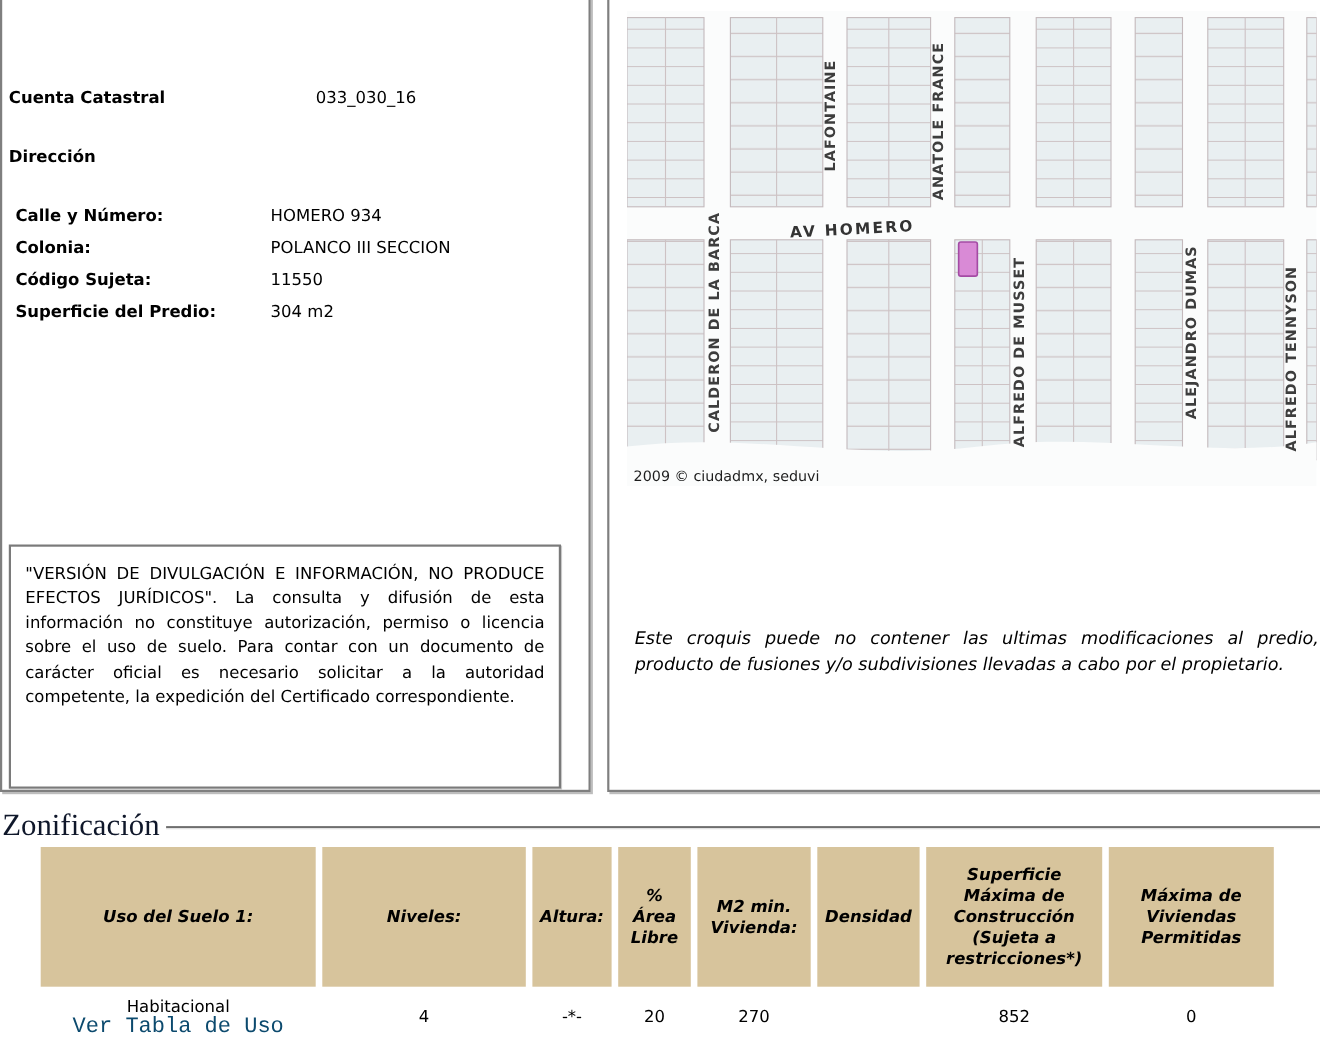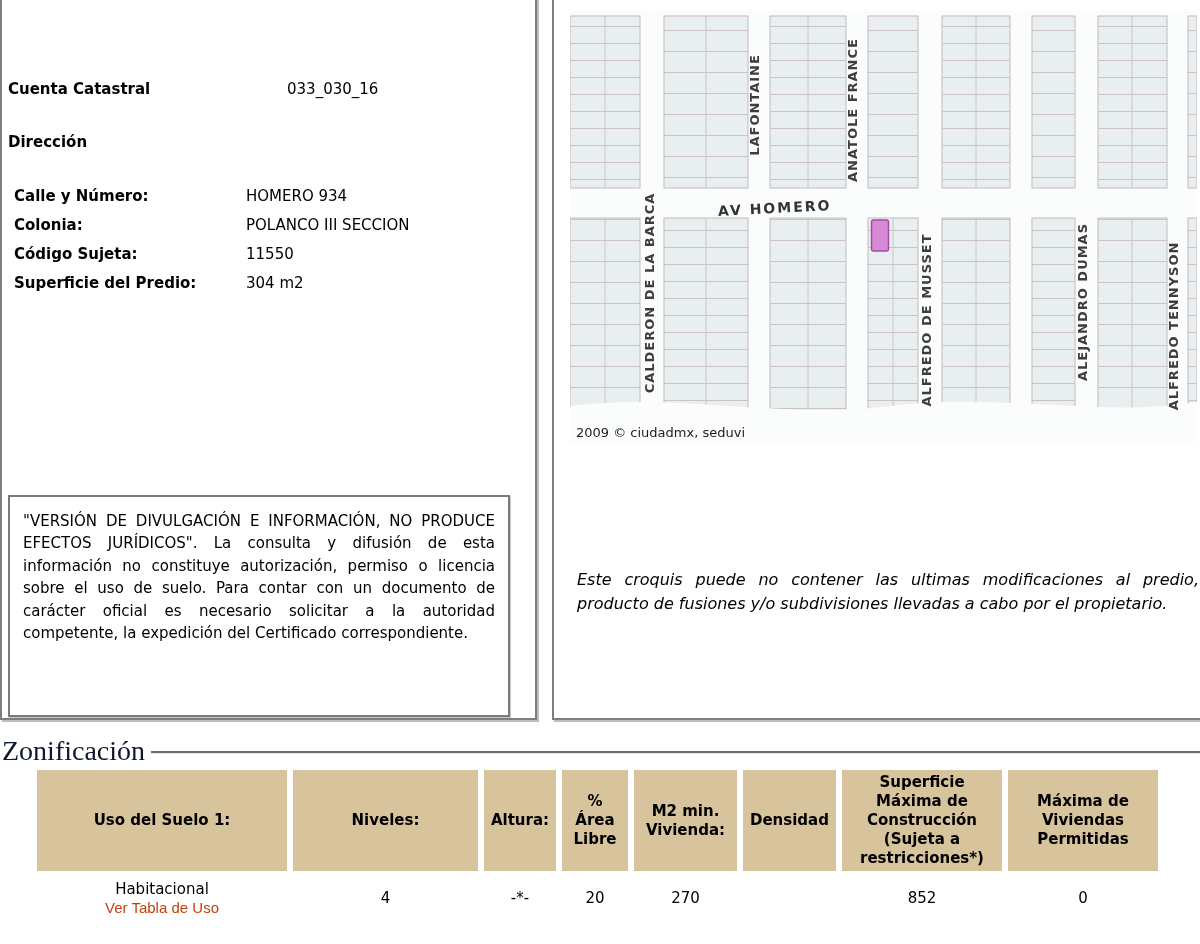--- a/index.html
+++ b/index.html
@@ -79,29 +79,29 @@
 
   #zoning-table{
     margin-left:31px;margin-top:0;
     border-collapse:separate;border-spacing:6px 4px;
     table-layout:fixed;
   }
   #zoning-table th{
     background:#d7c49c;
     font-size:15px;font-weight:bold;line-height:19px;
     text-align:center;vertical-align:middle;
-    height:94px;padding:3px 5px;box-sizing:border-box;
+    height:94px;padding:16px 5px;box-sizing:border-box;font-style:italic;
   }
   #zoning-table td{
     font-size:15px;text-align:center;vertical-align:middle;
     height:46px;padding:0 4px;background:#fff;
   }
   .uso-link{
-    display:block;font-family:Liberation Sans, sans-serif;
-    color:#c2410c;font-size:15px;line-height:18px;text-decoration:none;
+    display:block;font-family:Liberation Mono, monospace;
+    color:#0c4a6e;font-size:20px;line-height:18px;text-decoration:none;
   }
   .uso-name{display:block;font-size:15px;line-height:20px;}
 </style>
 </head>
 <body>
 
 <div class="panel" id="left-panel">
   <div class="lp-inner">
     <div class="kv-row" id="row-cuenta">
       <span class="lbl">Cuenta Catastral</span>

